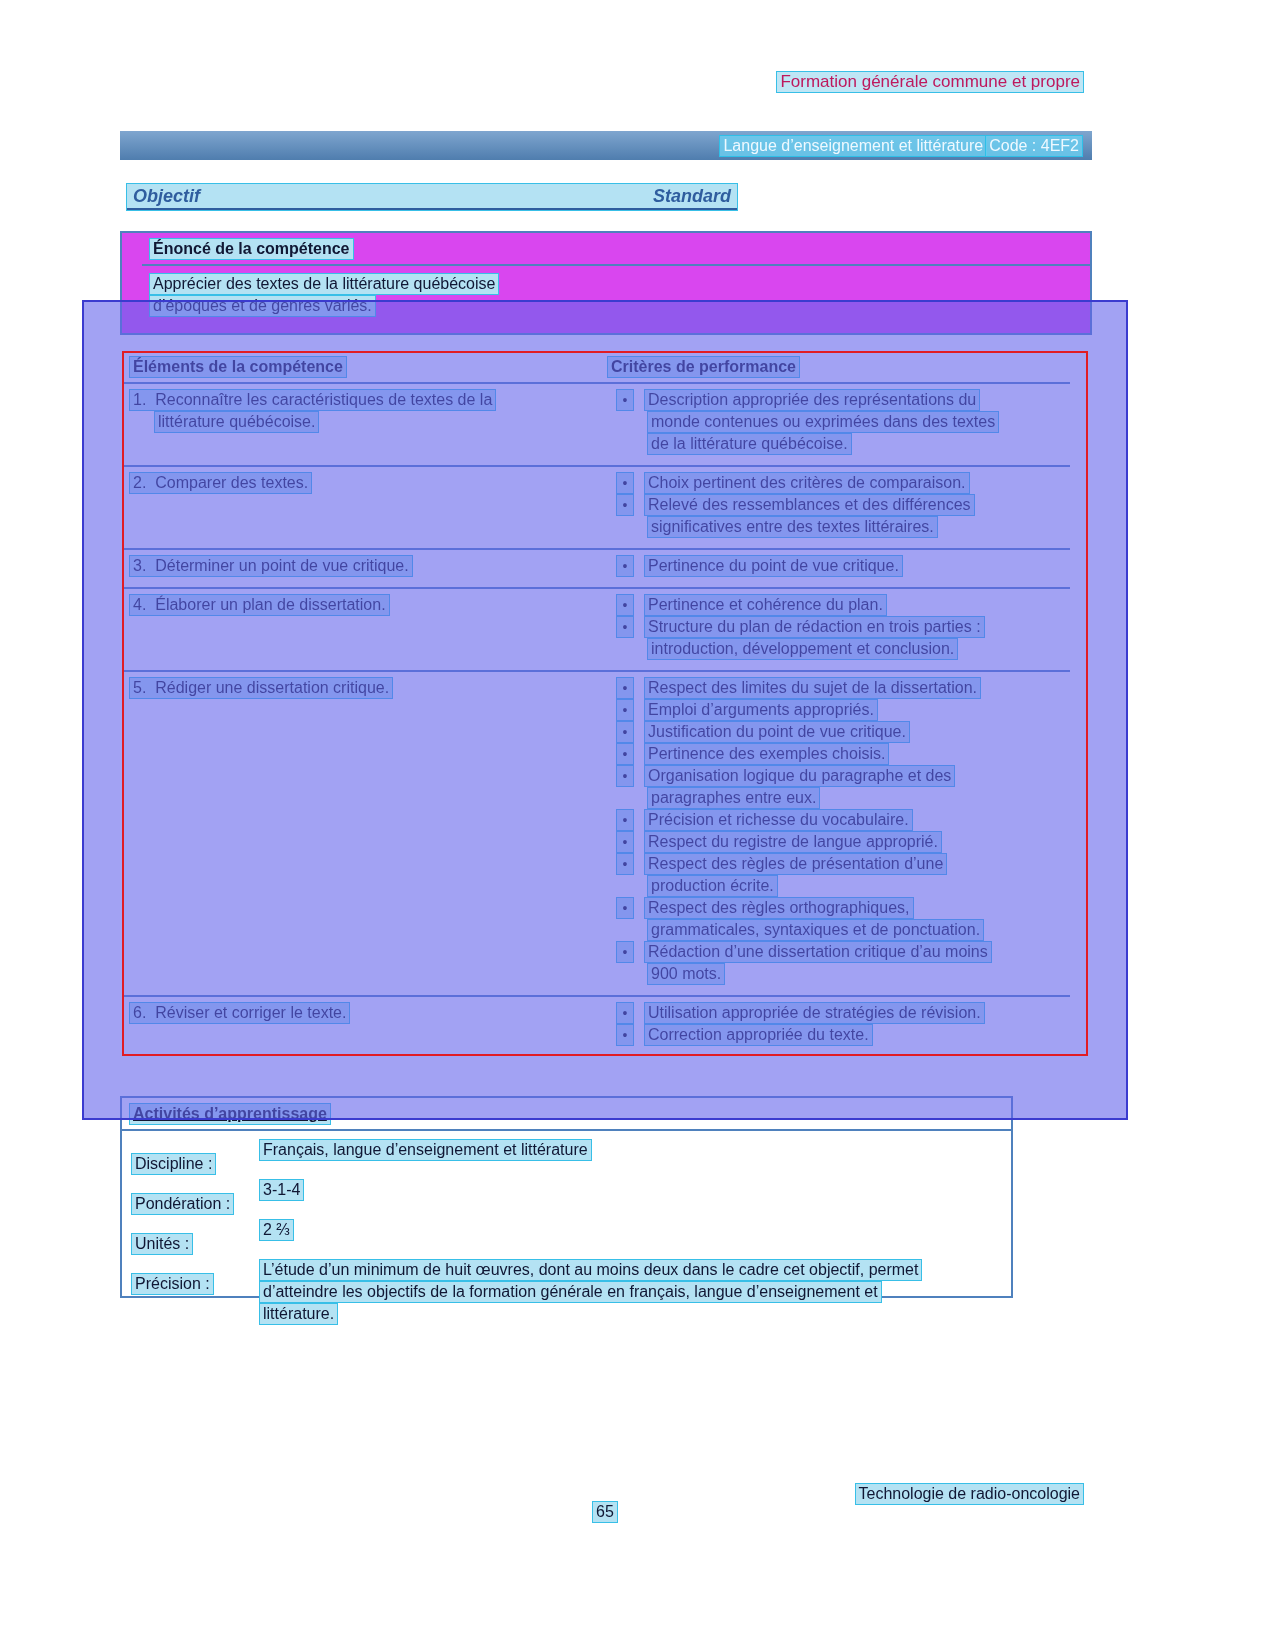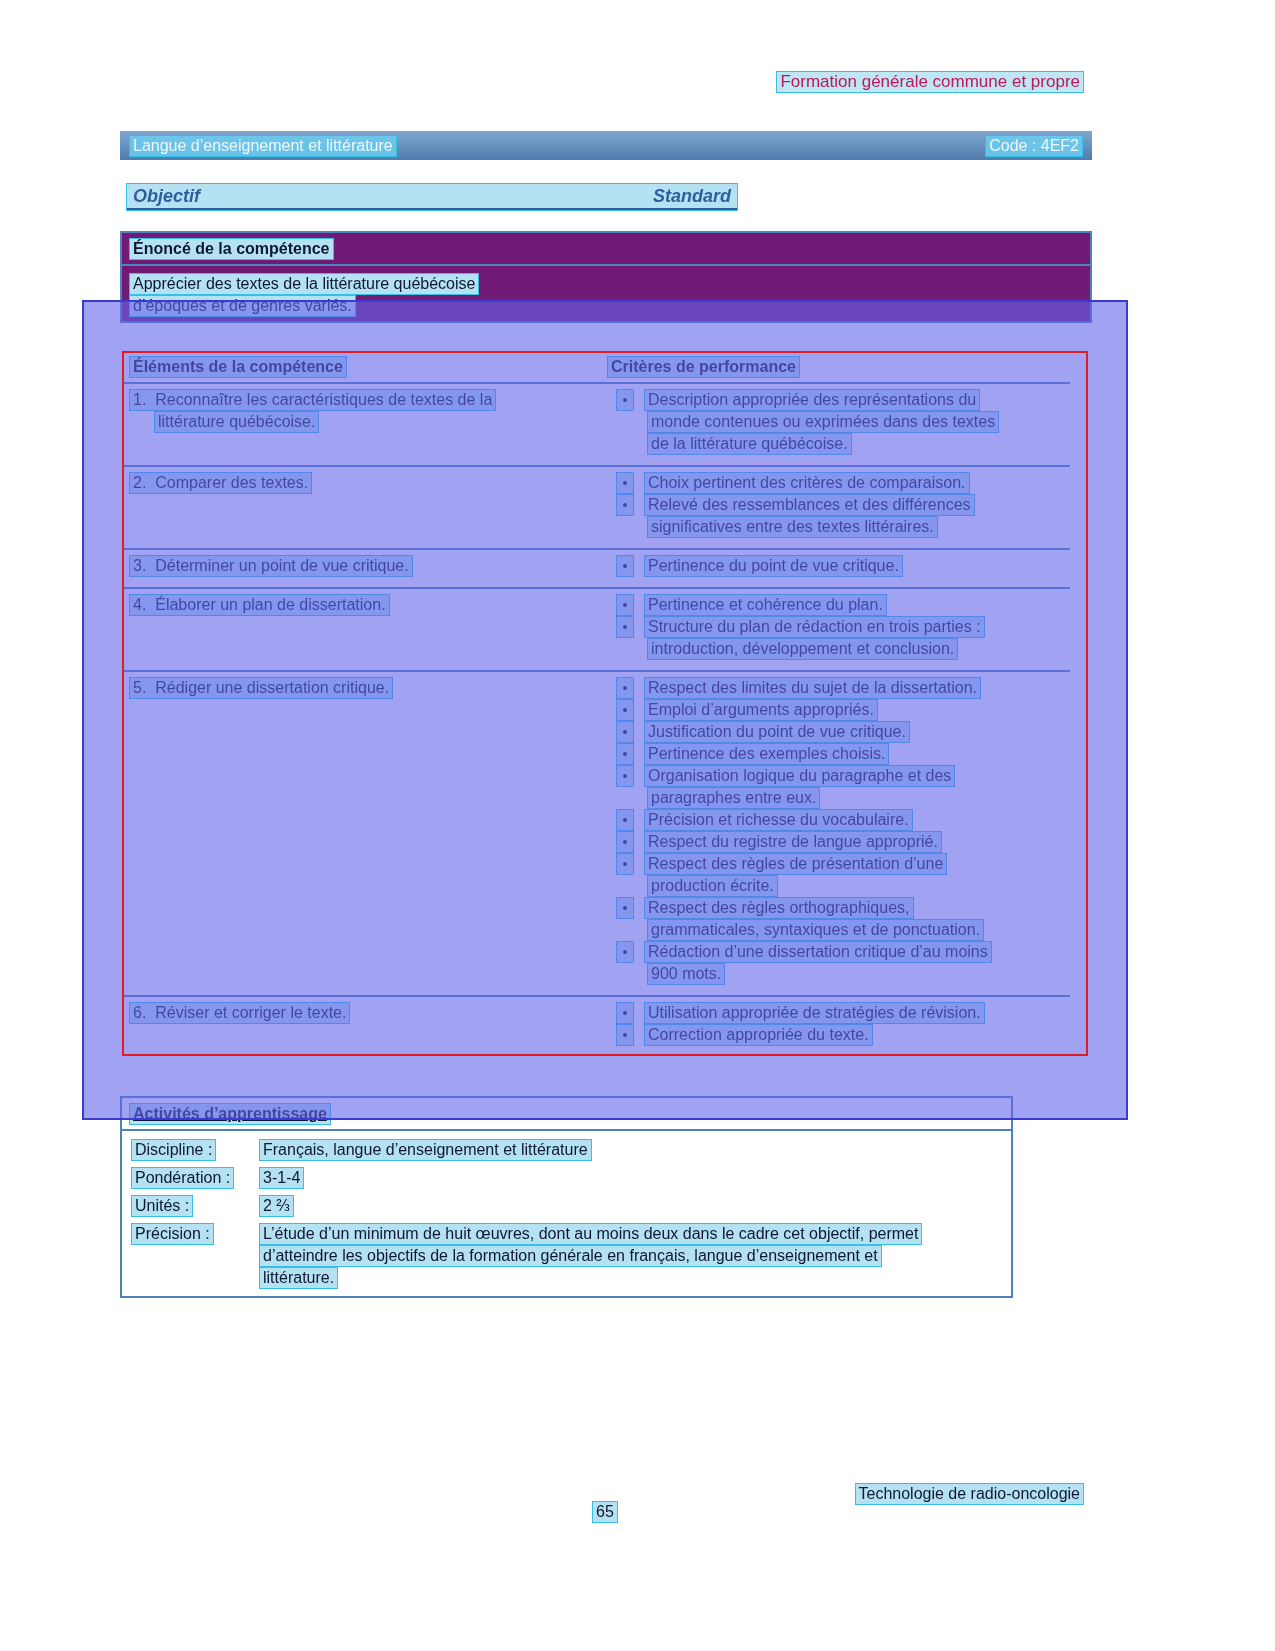--- a/index.html
+++ b/index.html
@@ -24,41 +24,41 @@
   .bold{font-weight:bold;}
   .underline{text-decoration:underline;}
 
   
   .top-right{right:192px;top:72px;color:#3e6db5;font-size:17px;}
 
   
   .header-bar{
     left:120px;top:131px;width:972px;height:29px;
     background:linear-gradient(180deg,#7fa6cf,#4f7dae);
-    display:flex;justify-content:space-between;align-items:center;
+    display:flex;justify-content:flex-end;align-items:center;
     padding:0 10px;
   }
   .bar-text{
     background:rgba(108,205,238,0.85);
     box-shadow:0 0 0 1px #2fbfe8;
     color:#eef9ff;font-size:16px;padding:0 3px;line-height:20px;
   }
 
   
   .obj-std{
     left:127px;top:184px;width:610px;
     display:flex;justify-content:space-between;
     font-weight:bold;font-style:italic;font-size:18px;color:#2f5d9e;
     background:#b4e2f3;box-shadow:0 0 0 1px #38bfe7;
     border-bottom:2px solid #2f5d9e;
     padding:2px 6px 1px;
   }
 
   
-  .enonce-box{left:120px;top:231px;width:972px;height:92px;border:2px solid #4f81bd;background:#701a75;}
+  .enonce-box{left:120px;top:231px;width:972px;height:104px;border:2px solid #4f81bd;background:#d946ef;padding-left:20px;}
   .box-header{padding:6px 8px 5px;border-bottom:2px solid #4f81bd;}
   .box-body{padding:8px 8px 4px;}
 
   
   .comp-table{left:122px;top:351px;width:948px;background:transparent;}
   .t-head{display:flex;}
   .t-row{display:flex;border-top:2px solid #4f81bd;}
   .cell-left{width:478px;padding:6px 8px 9px;box-sizing:border-box;}
   .cell-right{flex:1;padding:6px 8px 9px 17px;box-sizing:border-box;}
   .t-head .cell-left,.t-head .cell-right{padding:6px 8px 5px;}
@@ -75,21 +75,21 @@
     left:82px;top:300px;width:1046px;height:820px;
     background:rgba(100,100,235,0.6);
     border:2px solid #3b3bcf;
     z-index:50;pointer-events:none;
   }
 
   
   .activites-box{left:120px;top:1096px;width:893px;height:202px;border:2px solid #4f81bd;background:#fff;}
   .act-body{padding:9px 10px 4px;}
   .act-row{display:flex;margin-bottom:6px;}
-  .act-label{flex:0 0 128px;}
+  .act-label{flex:0 0 128px;margin-top:14px;}
   .act-value{flex:1;}
 
   
   .footer-right{right:192px;top:1484px;}
   .page-num{left:593px;top:1502px;}
 </style>
 </head>
 <body>
 
 <div>

